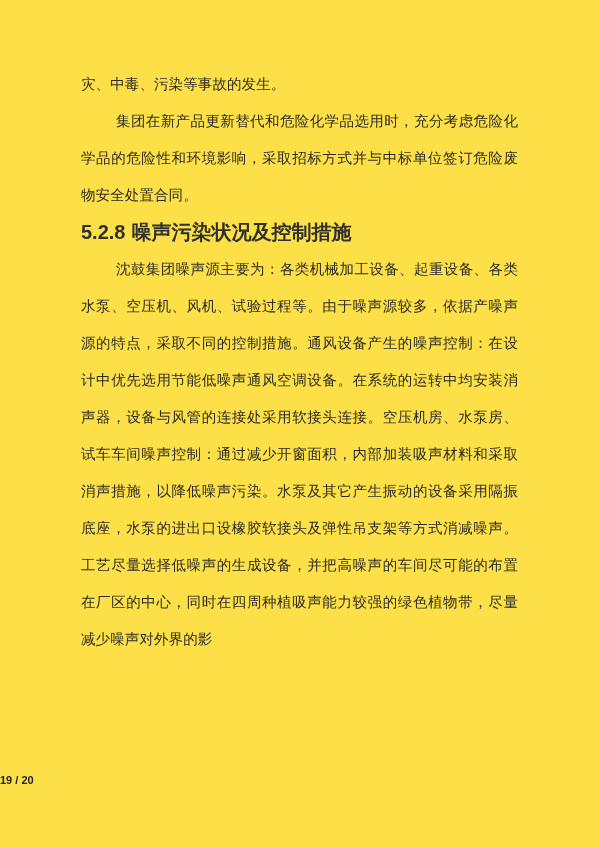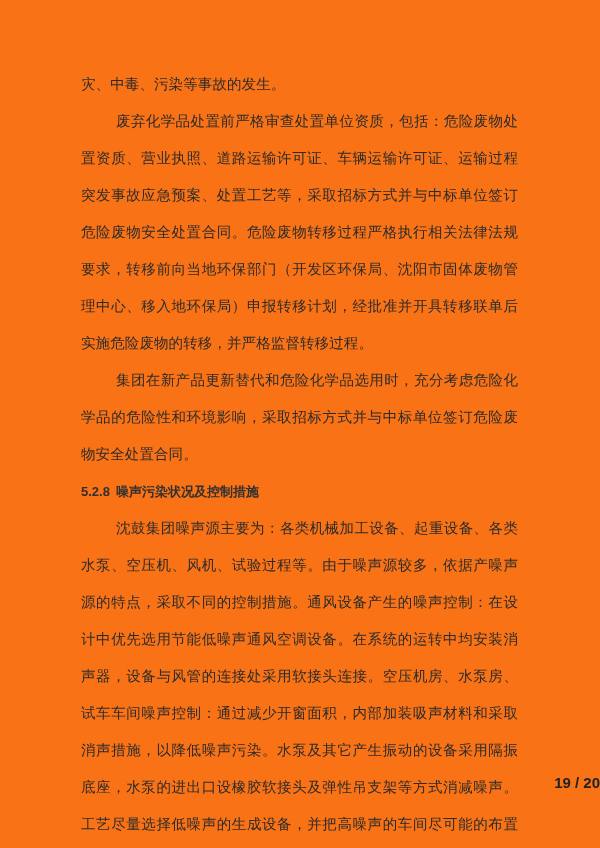--- a/index.html
+++ b/index.html
@@ -6,68 +6,67 @@
   html, body {
     width: 600px;
     height: 848px;
     background: #ffffff;
     overflow: hidden;
   }
   .page {
     position: relative;
     width: 600px;
     height: 848px;
-    background: #f97316;
+    background: #fde047;
     padding: 66px 82px 0 81px;
     font-family: "Liberation Serif", "DejaVu Serif", serif;
     color: #2b2b2b;
   }
   .para {
     font-size: 14.5px;
     line-height: 37px;
     text-align: justify;
     text-justify: inter-character;
     letter-spacing: 0.1px;
     word-break: break-all;
   }
   .para.indent {
     text-indent: 35px;
   }
   .heading {
-    font-size: 13px;
+    font-size: 20px;
     line-height: 37px;
     font-weight: 600;
     color: #303030;
     font-family: "Liberation Sans", "DejaVu Sans", sans-serif;
     white-space: nowrap;
   }
   .heading .h-num {
     font-family: "Liberation Sans", "DejaVu Sans", sans-serif;
     margin-right: 6px;
   }
   .footer {
     position: absolute;
     top: 774px;
     left: 0;
     right: 0;
-    text-align: right;
+    text-align: left;
     font-family: "Liberation Sans", "DejaVu Sans", sans-serif;
-    font-size: 15px;
+    font-size: 11px;
     font-weight: bold;
     color: #222222;
   }
 </style>
 </head>
 <body>
 
 <div class="page">
 
   <p class="para no-indent">灾、中毒、污染等事故的发生。</p>
 
-  <p class="para indent">废弃化学品处置前严格审查处置单位资质，包括：危险废物处置资质、营业执照、道路运输许可证、车辆运输许可证、运输过程突发事故应急预案、处置工艺等，采取招标方式并与中标单位签订危险废物安全处置合同。危险废物转移过程严格执行相关法律法规要求，转移前向当地环保部门（开发区环保局、沈阳市固体废物管理中心、移入地环保局）申报转移计划，经批准并开具转移联单后实施危险废物的转移，并严格监督转移过程。</p>
 
   <p class="para indent">集团在新产品更新替代和危险化学品选用时，充分考虑危险化学品的危险性和环境影响，采取招标方式并与中标单位签订危险废物安全处置合同。</p>
 
   <h3 class="heading">
     <span class="h-num">5.2.8</span><span>噪声污染状况及控制措施</span>
   </h3>
 
   <p class="para indent">沈鼓集团噪声源主要为：各类机械加工设备、起重设备、各类水泵、空压机、风机、试验过程等。由于噪声源较多，依据产噪声源的特点，采取不同的控制措施。通风设备产生的噪声控制：在设计中优先选用节能低噪声通风空调设备。在系统的运转中均安装消声器，设备与风管的连接处采用软接头连接。空压机房、水泵房、试车车间噪声控制：通过减少开窗面积，内部加装吸声材料和采取消声措施，以降低噪声污染。水泵及其它产生振动的设备采用隔振底座，水泵的进出口设橡胶软接头及弹性吊支架等方式消减噪声。工艺尽量选择低噪声的生成设备，并把高噪声的车间尽可能的布置在厂区的中心，同时在四周种植吸声能力较强的绿色植物带，尽量减少噪声对外界的影</p>
 
   <div class="footer">19 / 20</div>

